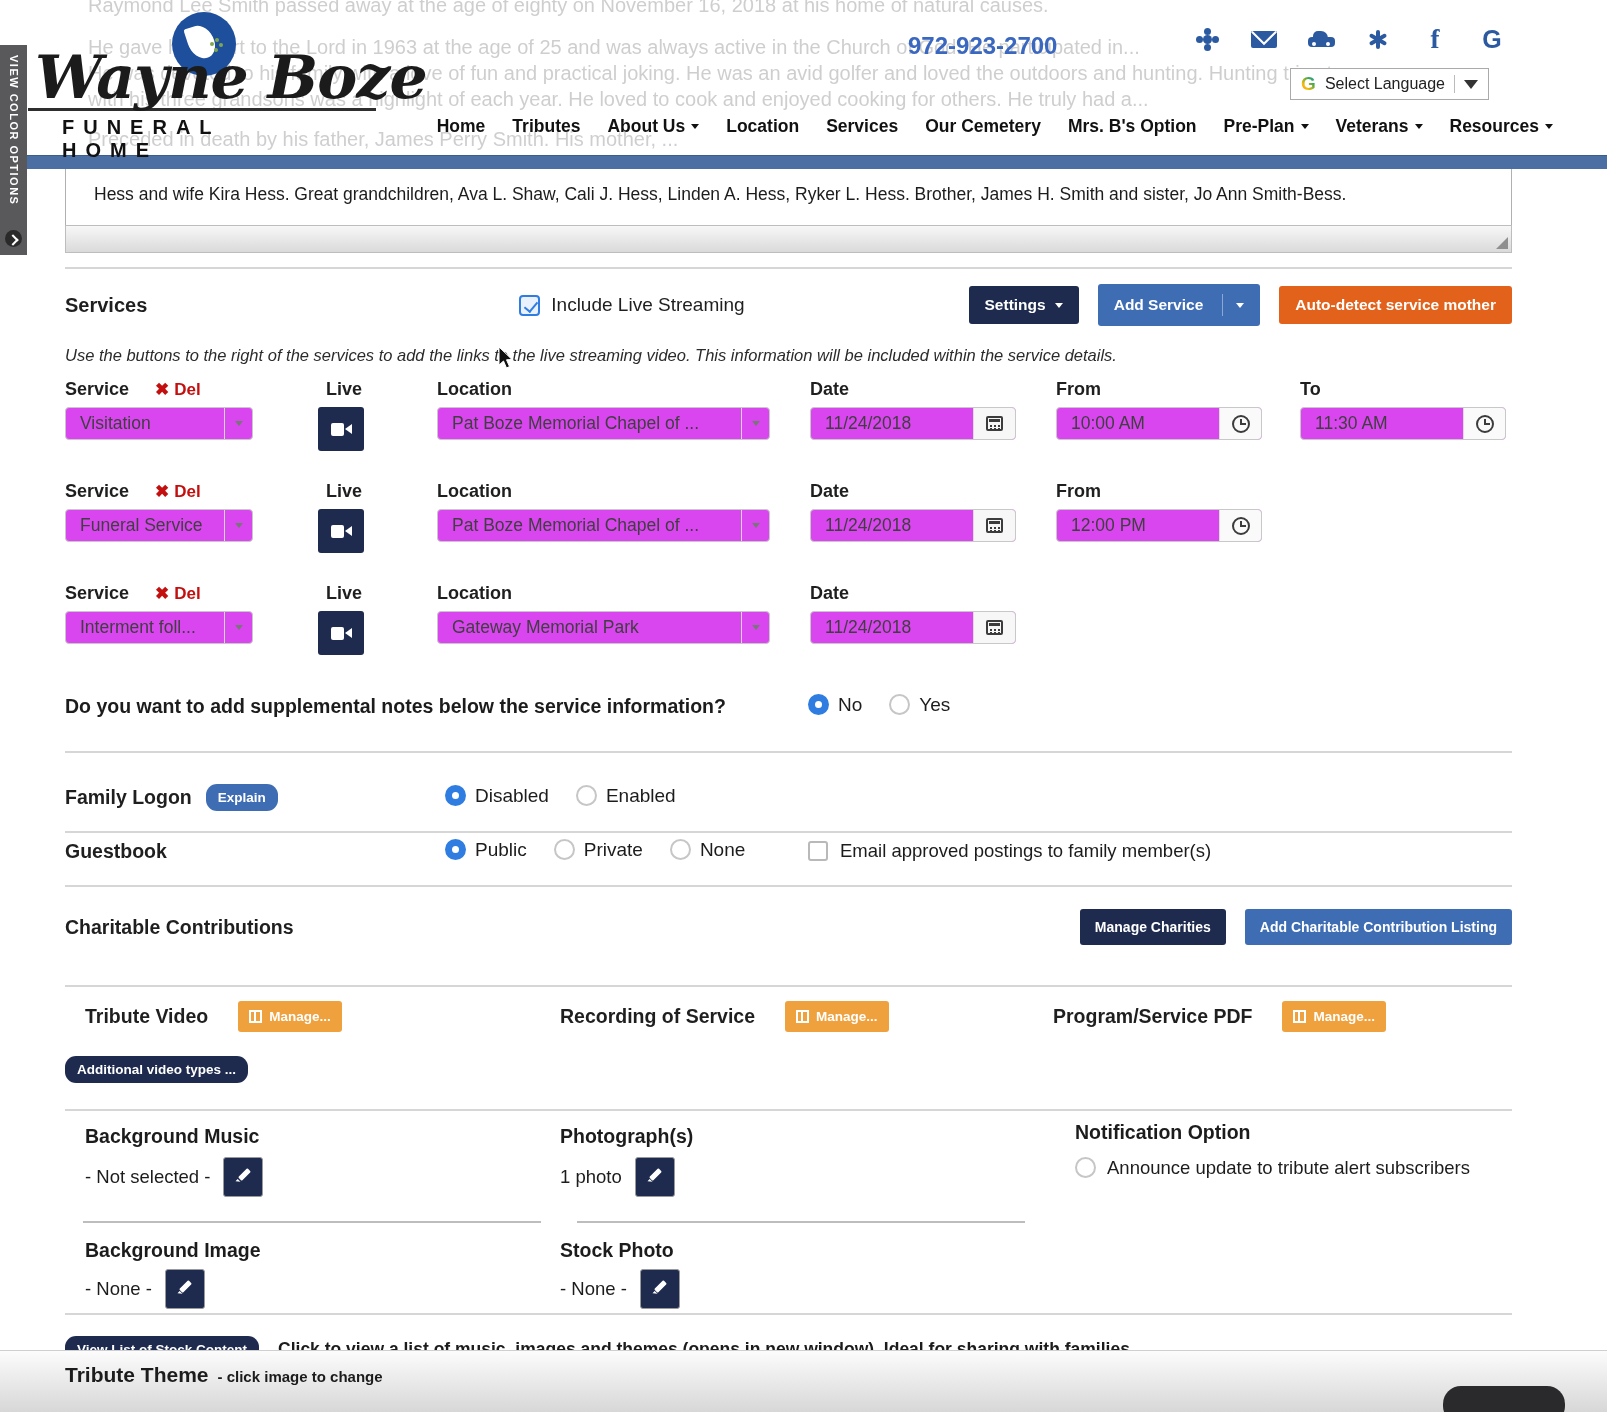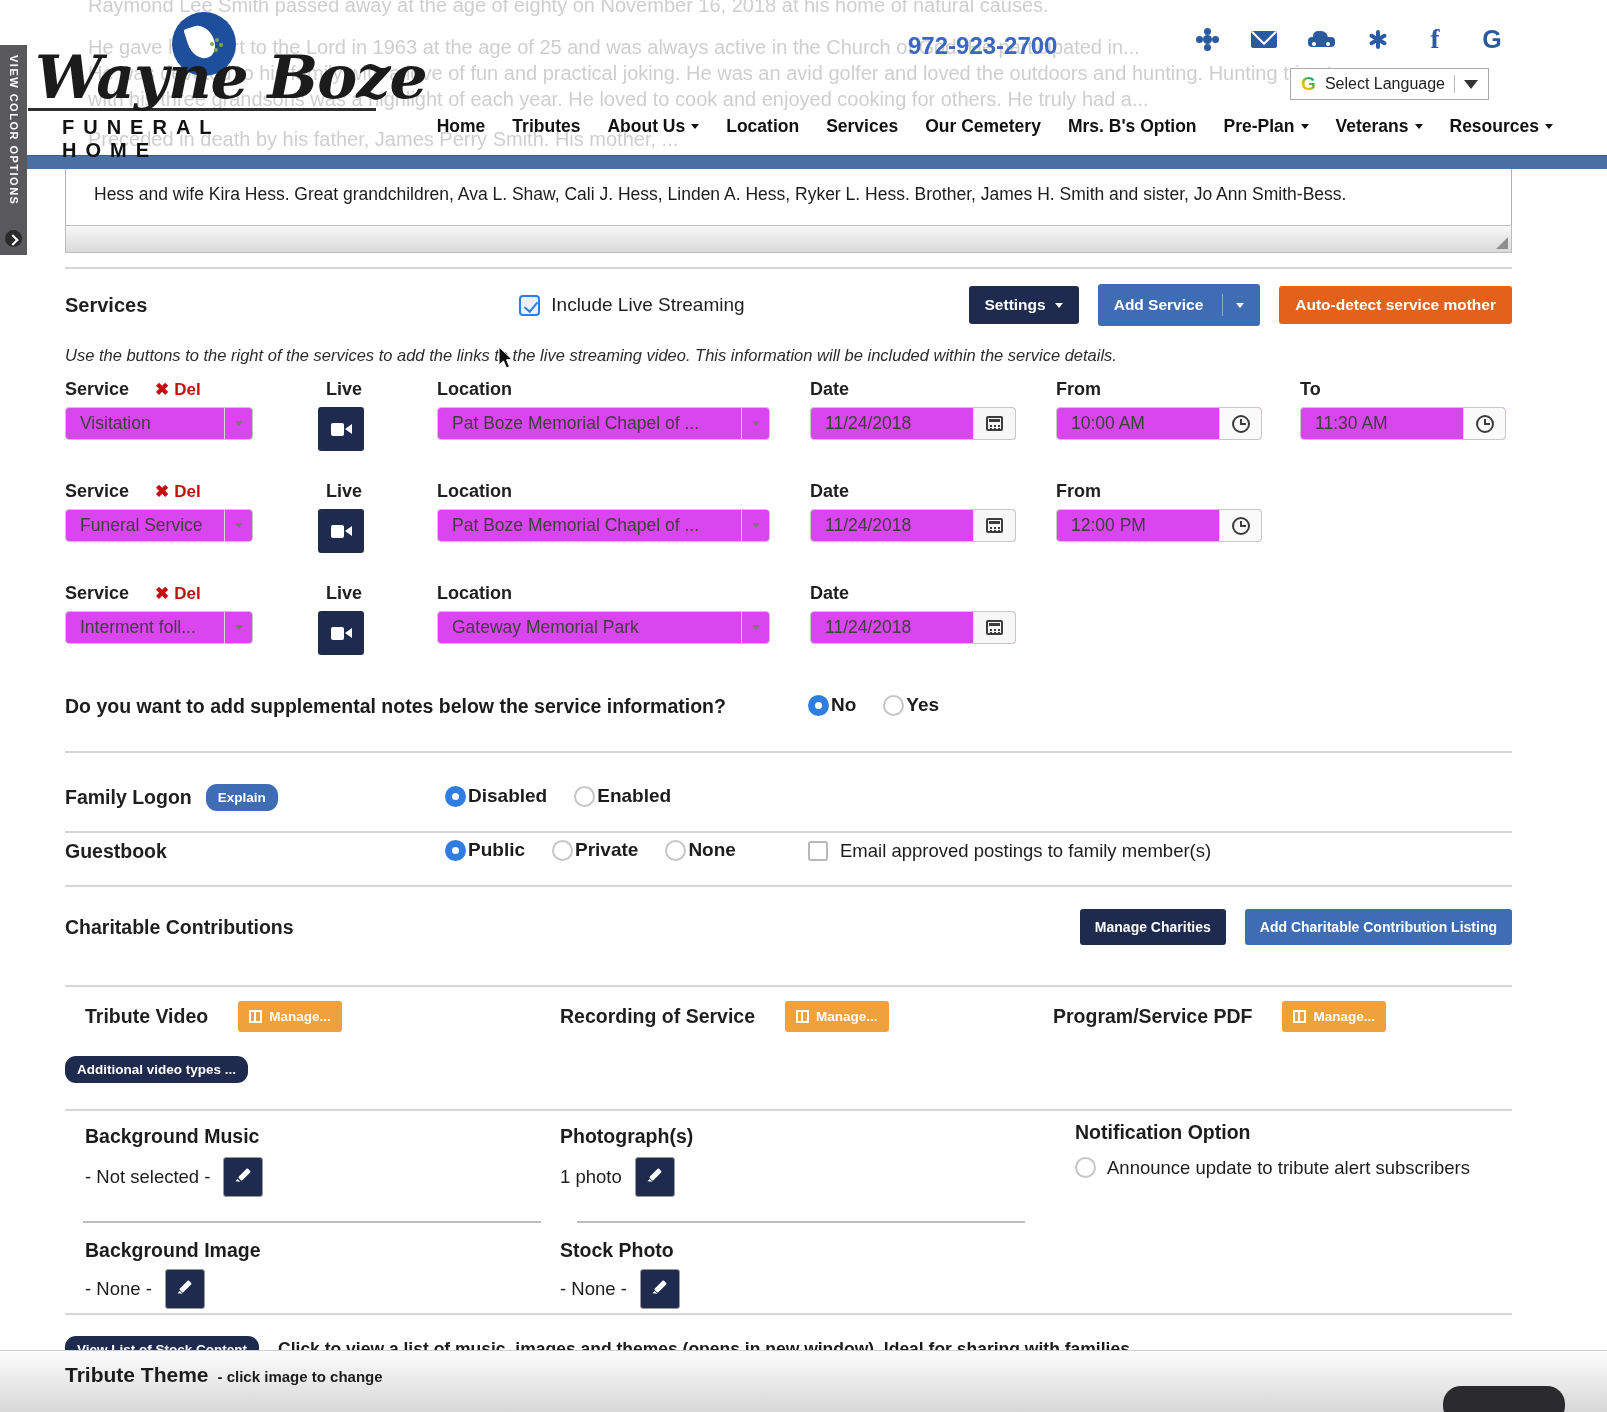--- a/index.html
+++ b/index.html
@@ -136,21 +136,21 @@
   .ico-cam::before { content:""; position:absolute; left:0; top:0; width:13px; height:13px; background:#fff; border-radius:2px; }
   .ico-cam::after { content:""; position:absolute; left:14px; top:1.5px; width:0; height:0;
     border-top:5px solid transparent; border-bottom:5px solid transparent; border-right:7px solid #fff; }
 
   .question-row { position:relative; margin-top:36px; height:30px; display:flex; align-items:center; }
   .question-text { font-size:19.5px; font-weight:bold; color:#1c1c1c; }
   .radio-on { width:21px; height:21px; border-radius:50%; background:#2f7de1; position:relative; flex:0 0 auto; cursor:pointer; }
   .radio-on::before { content:""; position:absolute; left:7px; top:7px; width:7px; height:7px; border-radius:50%; background:#fff; }
   .radio-off { width:21px; height:21px; border-radius:50%; border:2px solid #c6c6c6; background:#fff; flex:0 0 auto; cursor:pointer; }
   .radio-group { position:absolute; left:743px; top:3px; display:flex; align-items:center; gap:27px; }
-  .radio-item { display:flex; align-items:flex-end; gap:2px; font-size:19px; color:#1c1c1c;font-weight:bold; }
+  .radio-item { display:flex; align-items:flex-start; gap:9px; font-size:19px; color:#1c1c1c; }
 
   .flex-row { position:relative; display:flex; align-items:center; }
   .fl-row { margin-top:26px; height:36px; }
   .gb-row { height:36px; }
   .left-radios { position:absolute; left:380px; top:6px; display:flex; align-items:center; gap:27px; }
   .gb-check { position:absolute; left:743px; top:7px; display:flex; align-items:center; gap:12px;
     font-size:18.5px; color:#1c1c1c; }
 
   .char-row { margin-top:8px; height:64px; }
   .char-buttons { margin-left:auto; display:flex; align-items:center; gap:19px; }

